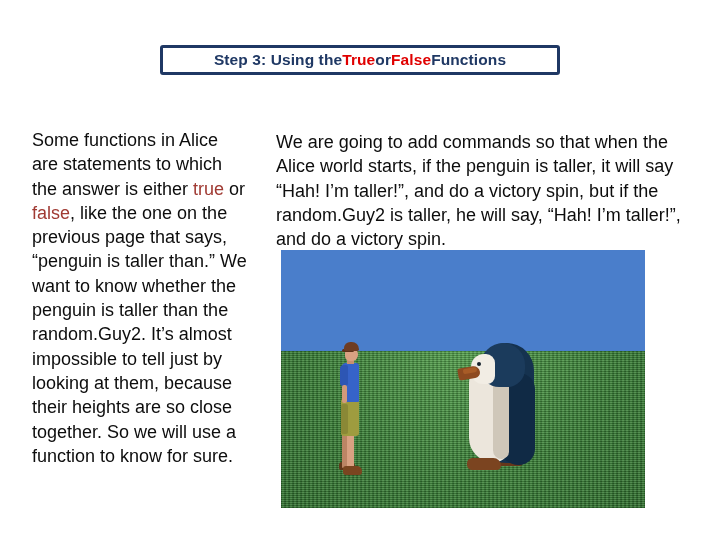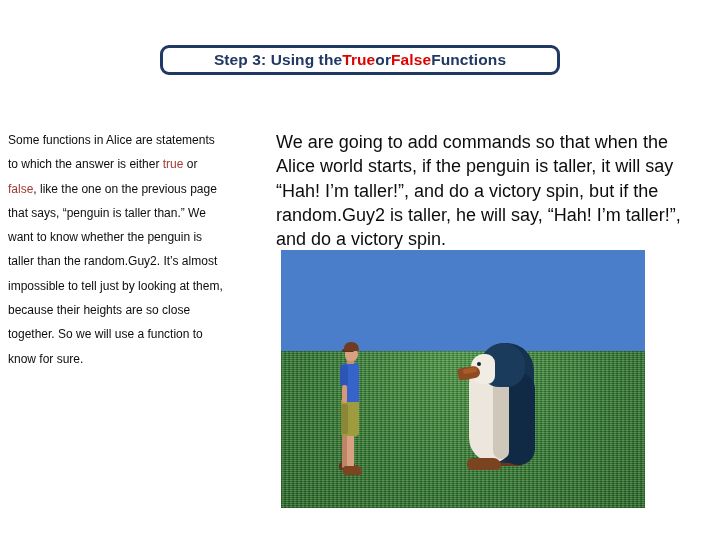--- a/index.html
+++ b/index.html
@@ -18,21 +18,21 @@
 
   
   #title-banner {
     position: absolute;
     left: 160px;
     top: 45px;
     width: 400px;
     height: 30px;
     box-sizing: border-box;
     border: 3px solid #1F3864;
-    border-radius: 9px;
+    border-radius: 3px;
     background: #ffffff;
     display: flex;
     align-items: center;
     justify-content: center;
     white-space: nowrap;
   }
   #title-banner .t-seg {
     font-size: 15.5px;
     font-weight: bold;
     color: #1F3864;
@@ -41,24 +41,24 @@
   #title-banner .t-red {
     font-size: 15.5px;
     font-weight: bold;
     color: #E00000;
     letter-spacing: 0.1px;
   }
 
   
   #left-column {
     position: absolute;
-    left: 8px;
+    left: 32px;
     top: 128px;
     width: 215px;
-    font-size: 12px;
+    font-size: 18px;
     line-height: 24.3px;
     color: #0d0d0d;
   }
   #left-column .kw {
     color: #A03A33;
   }
 
   #right-column {
     position: absolute;
     left: 276px;

